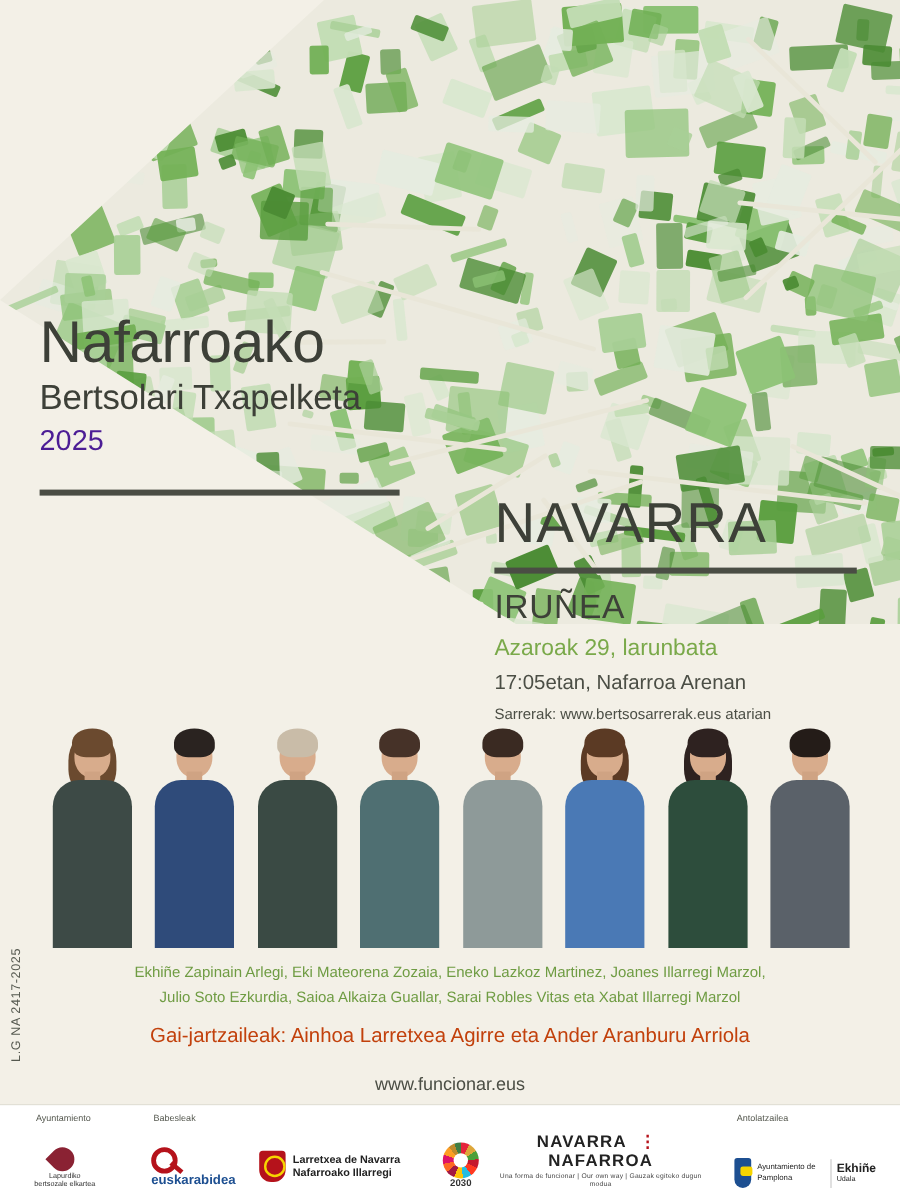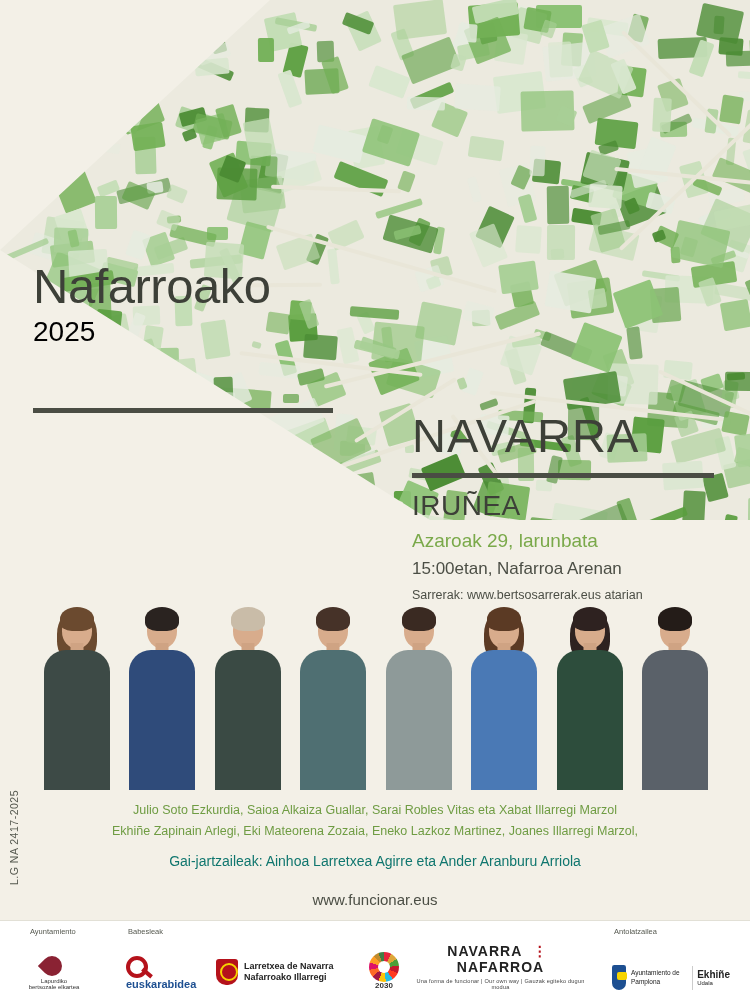--- a/index.html
+++ b/index.html
@@ -60,22 +60,22 @@
   }
   .t-sub {
     font-size: 29px;
     color: #3d4038;
     font-weight: 300;
     line-height: 1.25;
     margin-top: 2px;
     letter-spacing: -0.2px;
   }
   .t-year {
-    font-size: 28px;
-    color: #000000;
+    font-size: 24px;
+    color: #4c1d95;
     font-weight: 300;
     margin-top: 4px;
   }
   .rule-left {
     position: absolute;
     left: 33px;
     top: 408px;
     width: 300px;
     height: 5px;
     background: #4a4d44;
@@ -198,22 +198,22 @@
     top: 800px;
     width: 750px;
     text-align: center;
   }
   .credit-line {
     font-size: 12.5px;
     color: #6f9c43;
     line-height: 1.65;
   }
   .gai-line {
-    font-size: 14px;
-    color: #0f766e;
+    font-size: 17px;
+    color: #c2410c;
     margin-top: 12px;
   }
   .web {
     font-size: 15px;
     color: #4b4e45;
     margin-top: 22px;
   }
 
   
   .side-code {
@@ -836,30 +836,31 @@
         <div class="map-field" style="width: 111.892px; height: 4px; left: 290.7px; top: 501.748px; background: rgb(233, 230, 216); transform: rotate(-0.590315deg);"></div>
         <div class="map-field" style="width: 130.499px; height: 4px; left: 270.951px; top: 187.141px; background: rgb(233, 230, 216); transform: rotate(1.97584deg);"></div>
         <div class="map-field" style="width: 239.25px; height: 4px; left: 261.932px; top: 256.708px; background: rgb(233, 230, 216); transform: rotate(15.7564deg);"></div>
         <div class="map-field" style="width: 184.164px; height: 4px; left: 238.834px; top: 361.653px; background: rgb(233, 230, 216); transform: rotate(6.83381deg);"></div>
       </div>
     <div class="wedge-bottom"></div>
   </div>
 
   <div class="title-block">
     <div class="t-main">Nafarroako</div>
+    <div class="t-sub">Bertsolari Txapelketa</div>
     <div class="t-year">2025</div>
   </div>
   <div class="rule-left"></div>
 
   <div class="finala-block">
     <div class="finala">NAVARRA</div>
     <div class="rule-right"></div>
     <div class="city">IRUÑEA</div>
     <div class="date">Azaroak 29, larunbata</div>
-    <div class="time">15:00etan, Nafarroa Arenan</div>
+    <div class="time">17:05etan, Nafarroa Arenan</div>
     <div class="tickets">Sarrerak: www.bertsosarrerak.eus atarian</div>
   </div>
 
   <div class="photo-band" id="photo-band">
       <div class="person">
         <div class="p-hair-long" style="background:#6b4a2f"></div>
         <div class="p-head"></div>
         <div class="p-hair" style="background:#6b4a2f"></div>
         <div class="p-neck"></div>
         <div class="p-body" style="background:#3d4a46"></div>
@@ -904,22 +905,22 @@
       </div>
       <div class="person">
         <div class="p-head"></div>
         <div class="p-hair" style="background:#241c18"></div>
         <div class="p-neck"></div>
         <div class="p-body" style="background:#5a6169"></div>
       </div>
     </div>
 
   <div class="credits">
+    <div class="credit-line">Ekhiñe Zapinain Arlegi, Eki Mateorena Zozaia, Eneko Lazkoz Martinez, Joanes Illarregi Marzol,</div>
     <div class="credit-line">Julio Soto Ezkurdia, Saioa Alkaiza Guallar, Sarai Robles Vitas eta Xabat Illarregi Marzol</div>
-    <div class="credit-line">Ekhiñe Zapinain Arlegi, Eki Mateorena Zozaia, Eneko Lazkoz Martinez, Joanes Illarregi Marzol,</div>
     <div class="gai-line">Gai-jartzaileak: Ainhoa Larretxea Agirre eta Ander Aranburu Arriola</div>
     <div class="web">www.funcionar.eus</div>
   </div>
 
   <div class="side-code">L.G NA 2417-2025</div>
 
   <div class="footer">
     <div class="footer-label" style="left:30px;">Ayuntamiento</div>
     <div class="footer-label" style="left:128px;">Babesleak</div>
     <div class="footer-label" style="left:614px;">Antolatzailea</div>

